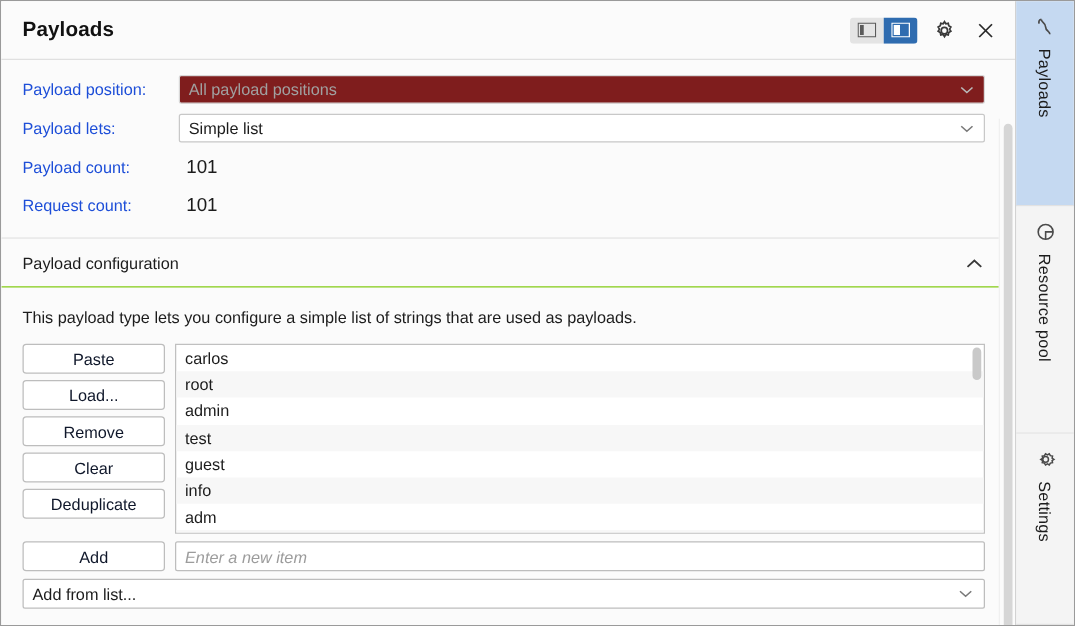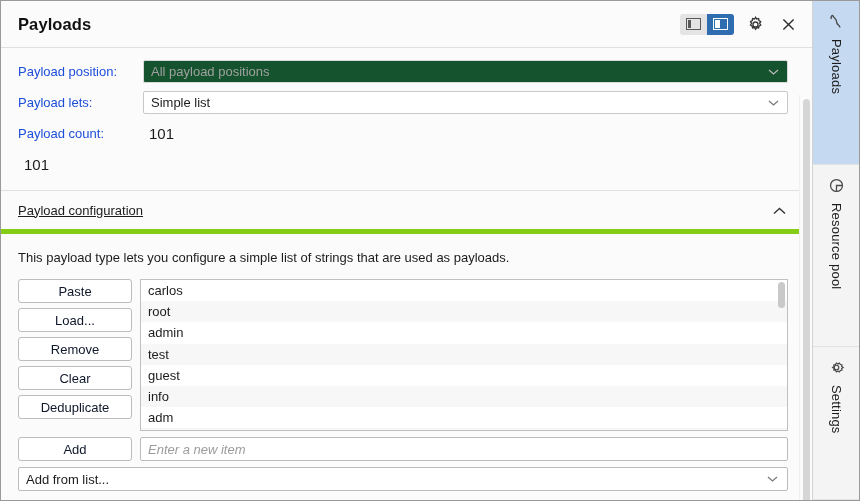--- a/index.html
+++ b/index.html
@@ -131,42 +131,41 @@
     border: 1px solid #c8c8c8;
     border-radius: 2px;
     background: #ffffff;
     display: flex;
     align-items: center;
     padding: 0 26px 0 7px;
     font-size: 13px;
     cursor: pointer;
   }
   .select.disabled {
-    background: #14532d;
+    background: #7f1d1d;
     border-color: #d8d8d8;
     color: #a0a0a0;
   }
   .select .chev {
     position: absolute;
     right: 8px;
     top: 50%;
     transform: translateY(-50%);
     display: flex;
   }
 
   
   .section-head {
     display: flex;
     align-items: center;
     padding: 0 14px 0 17px;
     height: 38px;
     background: #fbfbfb;
-    border-bottom: 5px solid #84cc16;
-    cursor: pointer;
-    text-decoration: underline;
+    border-bottom: 1px solid #84cc16;
+    cursor: pointer;
   }
   .section-title {
     flex: 1;
     font-size: 13px;
     color: #1c1c1c;
   }
   .section-desc {
     padding: 16px 17px 14px 17px;
     font-size: 13px;
     color: #1c1c1c;
@@ -410,20 +409,21 @@
               </span>
             </div>
           </div>
 
           <div class="frow">
             <div class="flabel">Payload count:</div>
             <div class="fvalue">101</div>
           </div>
 
           <div class="frow">
+            <div class="flabel">Request count:</div>
             <div class="fvalue">101</div>
           </div>
         </div>
 
         <div class="section-head">
           <div class="section-title">Payload configuration</div>
           <span>
             <svg width="13" height="8" viewBox="0 0 13 8" fill="none" stroke="#3a3a3a" stroke-width="1.5">
               <polyline points="1,6.5 6.5,1.5 12,6.5"></polyline>
             </svg>

